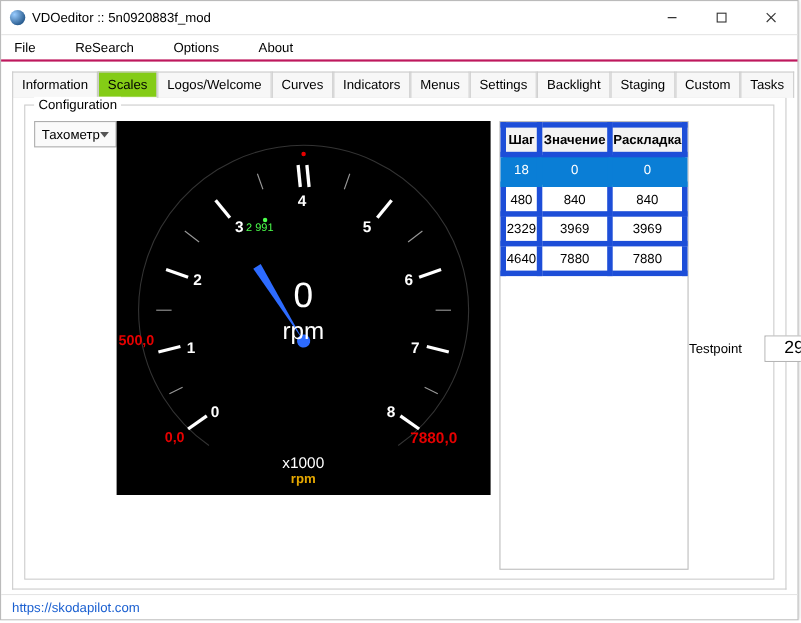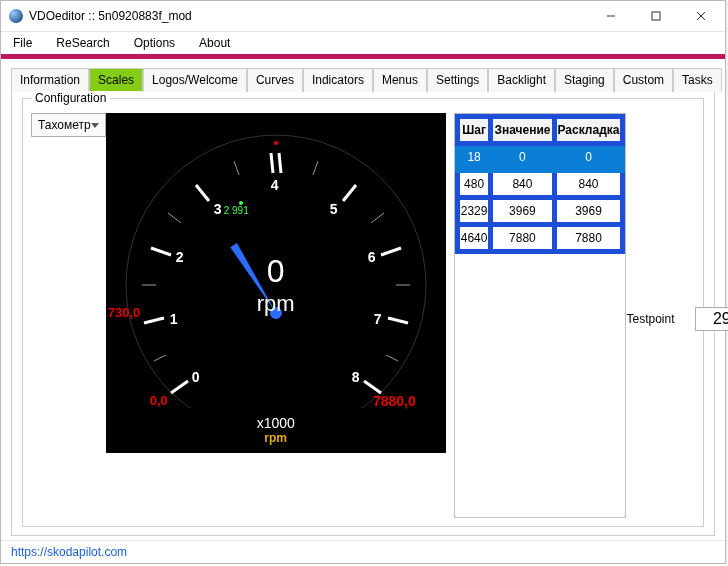--- a/index.html
+++ b/index.html
@@ -3,21 +3,21 @@
 <meta charset="utf-8">
 <style>
 html,body{margin:0;padding:0;font-family:"Segoe UI",Tahoma,sans-serif;font-size:12px;background:#fff;color:#000}
 .window{width:726px;height:564px;border:1px solid #bbb;box-shadow:0 0 4px rgba(0,0,0,.2);position:relative;background:#fff;display:flex;flex-direction:column;box-sizing:border-box}
 .titlebar{height:30px;display:flex;align-items:center;padding:0 2px 0 8px;border-bottom:1px solid #e5e5e5}
 .titlebar .icon-ball{width:14px;height:14px;border-radius:50%;background:radial-gradient(circle at 30% 30%,#9cf,#036);margin-right:6px}
 .titlebar .title{flex:1}
 .sysbtns{display:flex;align-items:center;gap:0}
 .sysbtn{width:45px;height:28px;display:flex;align-items:center;justify-content:center}
 .sysbtn svg{stroke:#333;stroke-width:1}
-.menubar{height:22px;display:flex;align-items:center;padding:0 6px;gap:12px;border-bottom:5px solid #be185d}
+.menubar{height:22px;display:flex;align-items:center;padding:0 6px;gap:24px;border-bottom:2px solid #be185d}
 .menubar span{padding:2px 6px}
 .content{flex:1;padding:8px 10px 4px 10px;display:flex;flex-direction:column}
 .tabs{display:flex;border-bottom:1px solid #ccc}
 .tab{padding:4px 8px;border:1px solid #ccc;border-bottom:none;background:#f7f7f7;margin-right:0;position:relative;top:1px}
 .tab.active{background:#84cc16;border-bottom:1px solid #fff}
 .pane{border:1px solid #ccc;border-top:none;flex:1;padding:6px 10px 8px 10px;display:flex;flex-direction:column}
 .group{border:1px solid #ccc;flex:1;position:relative;padding:14px 8px 8px 8px;display:flex;flex-direction:row}
 .group-label{position:absolute;top:-8px;left:8px;background:#fff;padding:0 4px}
 .combo{height:22px;border:1px solid #adadad;background:#fafafa;display:flex;align-items:center;padding:0 6px;justify-content:space-between;margin-bottom:6px}
 .chev{border-left:4px solid transparent;border-right:4px solid transparent;border-top:5px solid #555}
@@ -137,21 +137,21 @@
               <circle cx="135" cy="90" r="2" fill="#4cff4c"></circle>
 
               <circle cx="170" cy="30" r="2" fill="#e60000"></circle>
 
               <g transform="rotate(-122 170 200)">
                 <polygon points="170,200 250,196 250,204" fill="#2d6bff"></polygon>
                 <circle cx="170" cy="200" r="6" fill="#2d6bff"></circle>
               </g>
             </svg>
             <span class="g-abs g-green" style="left:118px;top:92px">2 991</span>
-            <span class="g-abs g-red" style="left:2px;top:192px;font-size:13px;font-weight:600">730,0</span>
+            <span class="g-abs g-red" style="left:2px;top:192px;font-size:13px;font-weight:600">500,0</span>
             <span class="g-abs g-red" style="left:44px;top:280px;font-size:13px;font-weight:600">0,0</span>
             <span class="g-abs g-red" style="right:30px;top:280px;font-size:14px;font-weight:600">7880,0</span>
             <span class="g-abs g-center-val">0</span>
             <span class="g-abs g-center-unit">rpm</span>
             <span class="g-abs g-bottom">x1000</span>
             <span class="g-abs g-rpm-b">rpm</span>
             
             <span class="g-abs tick" style="left:86px;top:256px">0</span>
             <span class="g-abs tick" style="left:64px;top:198px">1</span>
             <span class="g-abs tick" style="left:70px;top:136px">2</span>

